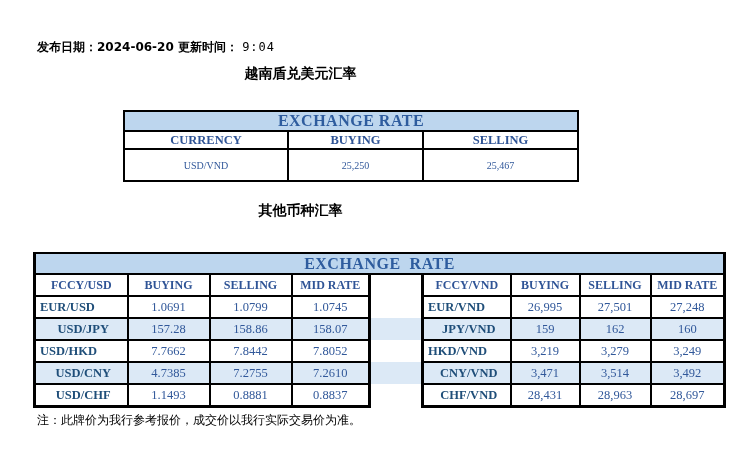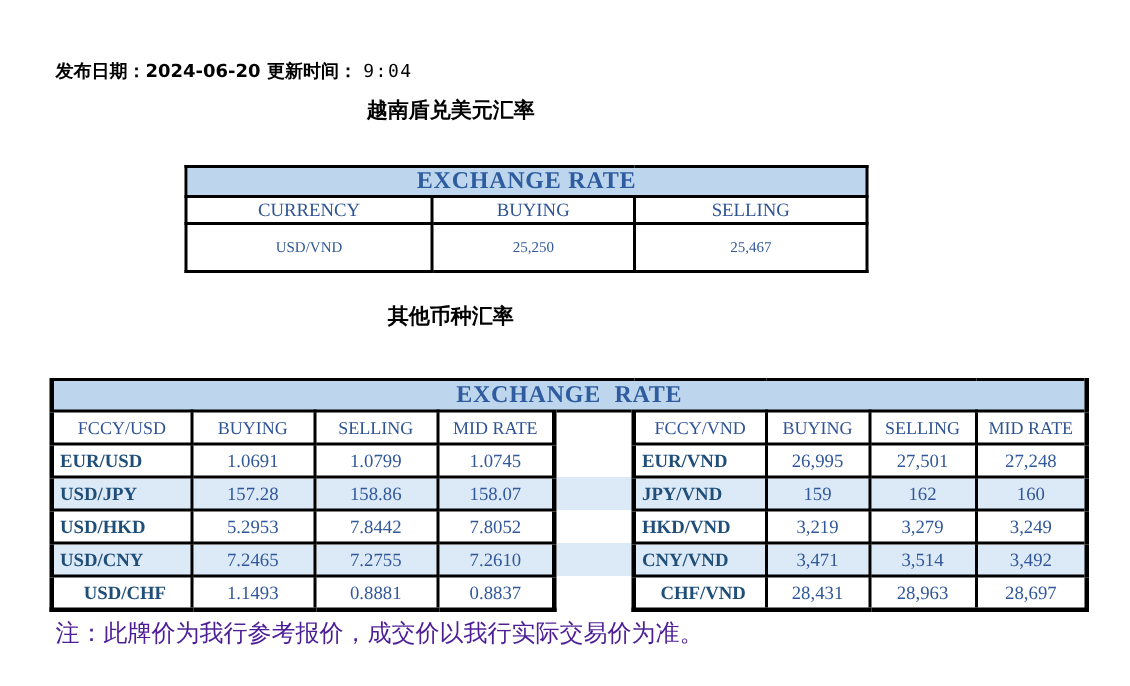--- a/index.html
+++ b/index.html
@@ -5,51 +5,51 @@
   html,body{margin:0;padding:0;}
   body{
     width:753px;height:457px;position:relative;background:#fff;overflow:hidden;
     font-family:"DejaVu Sans","Liberation Sans",sans-serif;color:#000;
   }
   .pub-line{position:absolute;left:37px;top:39px;font-size:12px;font-weight:700;white-space:nowrap;}
   .pub-line .time{font-family:"DejaVu Sans Mono",monospace;font-weight:400;font-size:12px;letter-spacing:1px;}
   .sec-title{position:absolute;left:0;width:601px;text-align:center;margin:0;font-size:14px;font-weight:700;color:#000;}
   .title1{top:65px;}
   .title2{top:202px;}
-  .note{position:absolute;left:37px;top:412px;font-size:16px;color:#4c1d95;}
+  .note{position:absolute;left:37px;top:412px;font-size:12px;color:#000000;}
 
   table.tbl{
     position:absolute;border-collapse:collapse;table-layout:fixed;
     font-family:"Liberation Serif","DejaVu Serif",serif;
   }
   .tbl td{border:2px solid var(--border,#000);padding:0;text-align:center;vertical-align:middle;overflow:hidden;}
   .bar{
     background:var(--table-header-bg,#BDD6EE);color:var(--title-text,#2E5C9E);
     font-weight:700;font-size:16px;letter-spacing:.5px;white-space:pre;
   }
-  tr.hdr td{color:var(--header-text,#2F5496);font-weight:400;font-size:12px;}
+  tr.hdr td{color:var(--header-text,#2F5496);font-weight:700;font-size:12px;}
   td.num{color:var(--number-text,#31589A);font-size:12.5px;}
   td.lbl{color:var(--label-text,#1F4E79);font-weight:700;font-size:12.5px;text-align:left;padding-left:4px;}
 
   
   .tbl1{left:123px;top:110px;width:454px;}
   .tbl1 .bar{height:16px;}
   .tbl1 tr.hdr td{height:16px;font-size:12.5px;}
   .tbl1 tr.data td{height:30px;font-size:10px;color:var(--number-text,#31589A);}
 
   
   .tbl2{left:33px;top:252px;width:690px;}
   .tbl2 .bar{height:19px;border-left-width:3px;border-right-width:3px;}
   .tbl2 tr.hdr td{height:20px;}
   .tbl2 tr.data td{height:20px;}
   .tbl2 td:first-child{border-left-width:3px;}
   .tbl2 td:last-child{border-right-width:3px;}
   .tbl2 tr.hdr td:nth-child(4),.tbl2 tr.data td:nth-child(4){border-right-width:3px;}
   .tbl2 tr.hdr td:nth-child(6),.tbl2 tr.data td:nth-child(6){border-left-width:3px;}
-  .tbl2 tr.alt td{background:var(--row-stripe-bg,#DCE9F6);}
+  .tbl2 tr.alt td{background:var(--row-stripe-bg,#DCE9F6);text-align:center;}
   .tbl2 td.gapc{border-top-style:hidden;border-bottom-style:hidden;}
   .tbl2 tr.hdr td.gapc{border-top:2px solid var(--border,#000);border-bottom-style:hidden;background:#fff;}
   .tbl2 tr.alt td.gapc{background:var(--row-stripe-bg,#DCE9F6);}
   .tbl2 tr:last-child td{border-bottom-width:3px;text-align:center;}
   .tbl2 tr:last-child td.gapc{border-bottom-style:hidden;}
 </style>
 </head>
 <body>
 
 <div class="pub-line"><span>发布日期：</span><span>2024-06-20</span><span> 更新时间：</span> <span class="time">9:04</span>
@@ -126,32 +126,32 @@
     <td class="num">158.86</td>
     <td class="num">158.07</td>
     <td class="gapc"></td>
     <td class="lbl">JPY/VND</td>
     <td class="num">159</td>
     <td class="num">162</td>
     <td class="num">160</td>
   </tr>
   <tr class="data">
     <td class="lbl">USD/HKD</td>
-    <td class="num">5.2953</td>
+    <td class="num">7.7662</td>
     <td class="num">7.8442</td>
     <td class="num">7.8052</td>
     <td class="gapc"></td>
     <td class="lbl">HKD/VND</td>
     <td class="num">3,219</td>
     <td class="num">3,279</td>
     <td class="num">3,249</td>
   </tr>
   <tr class="data alt">
     <td class="lbl">USD/CNY</td>
-    <td class="num">7.2465</td>
+    <td class="num">4.7385</td>
     <td class="num">7.2755</td>
     <td class="num">7.2610</td>
     <td class="gapc"></td>
     <td class="lbl">CNY/VND</td>
     <td class="num">3,471</td>
     <td class="num">3,514</td>
     <td class="num">3,492</td>
   </tr>
   <tr class="data">
     <td class="lbl">USD/CHF</td>

